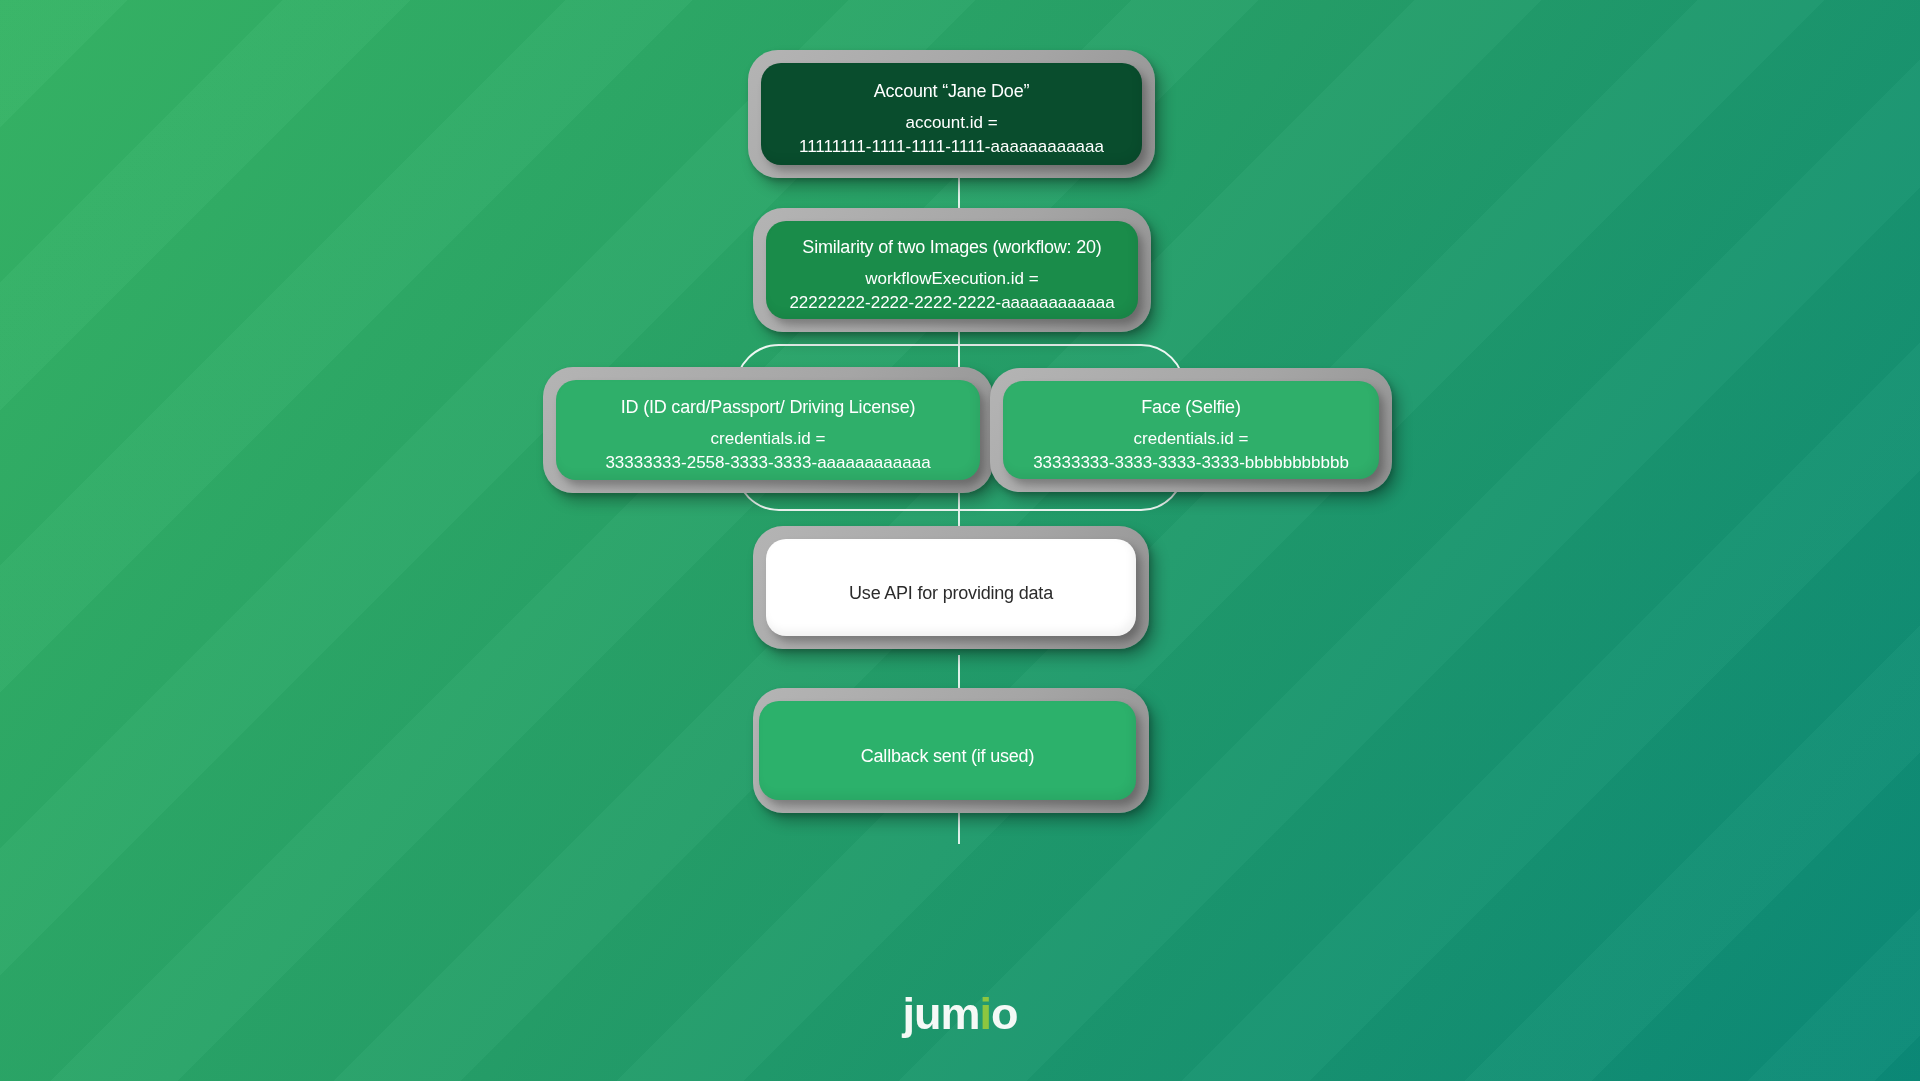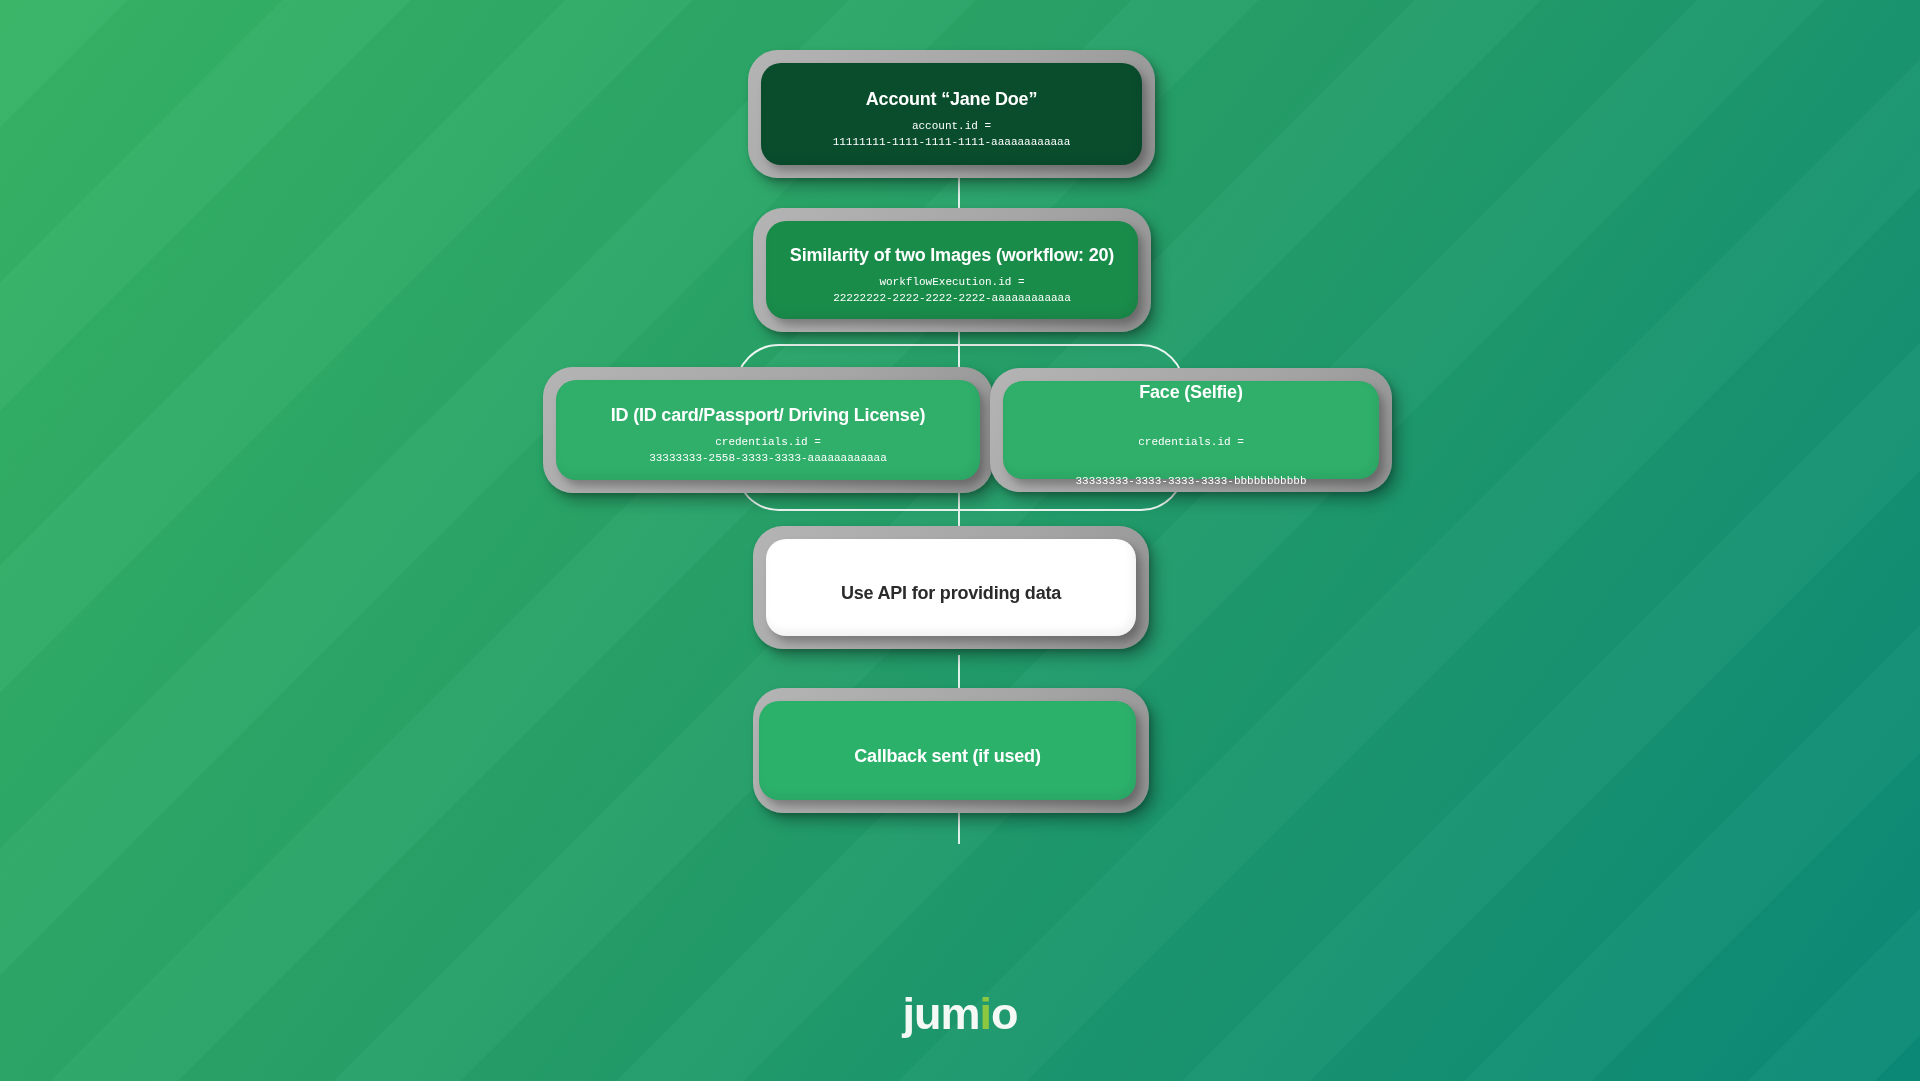--- a/index.html
+++ b/index.html
@@ -52,33 +52,32 @@
   .node-inner {
     width: 100%; height: 100%;
     border-radius: 20px;
     display: flex; flex-direction: column;
     align-items: center; justify-content: center;
     text-align: center;
     box-shadow: 5px 6px 9px rgba(0,0,0,0.28), inset -3px -5px 10px rgba(0,0,0,0.06);
     padding: 6px 10px;
   }
   .node-title {
-    font-weight: bold;
+    font-weight: normal;
     font-size: 18px;
     letter-spacing: -0.2px;
     white-space: nowrap;
     color: #ffffff;
     margin-top: 12px;
   }
   .node-sub {
-    font-size: 11px;
+    font-size: 17px;
     line-height: 1.42;
     white-space: nowrap;
     color: #ffffff;
-    font-family: Liberation Mono, monospace;
   }
   .node-title + .node-sub { margin-top: 9px; }
   .text-dark .node-title { color: #2b2b2b; }
 
   
   .n-account   { left: 748px; top: 50px;  width: 407px; height: 128px; }
   .n-workflow  { left: 753px; top: 208px; width: 398px; height: 124px; }
   .n-id        { left: 543px; top: 367px; width: 450px; height: 126px; z-index: 3; }
   .n-face      { left: 990px; top: 368px; width: 402px; height: 124px; z-index: 3; }
   .n-api       { left: 753px; top: 526px; width: 396px; height: 123px; }
@@ -128,21 +127,21 @@
 
   <div class="node-outer n-id">
     <div class="node-inner" style="background: rgb(47, 175, 106);">
       <div class="node-title">ID (ID card/Passport/ Driving License)</div>
       <div class="node-sub">credentials.id =</div>
       <div class="node-sub">33333333-2558-3333-3333-aaaaaaaaaaaa</div>
     </div>
   </div>
 
   <div class="node-outer n-face">
-    <div class="node-inner" style="background: rgb(47, 175, 106); gap: 23px;">
+    <div class="node-inner" style="background: rgb(47, 175, 106);">
       <div class="node-title">Face (Selfie)</div>
       <div class="node-sub">credentials.id =</div>
       <div class="node-sub">33333333-3333-3333-3333-bbbbbbbbbbb</div>
     </div>
   </div>
 
   <div class="node-outer n-api text-dark">
     <div class="node-inner" style="background: rgb(255, 255, 255);">
       <div class="node-title">Use API for providing data</div>
     </div>

